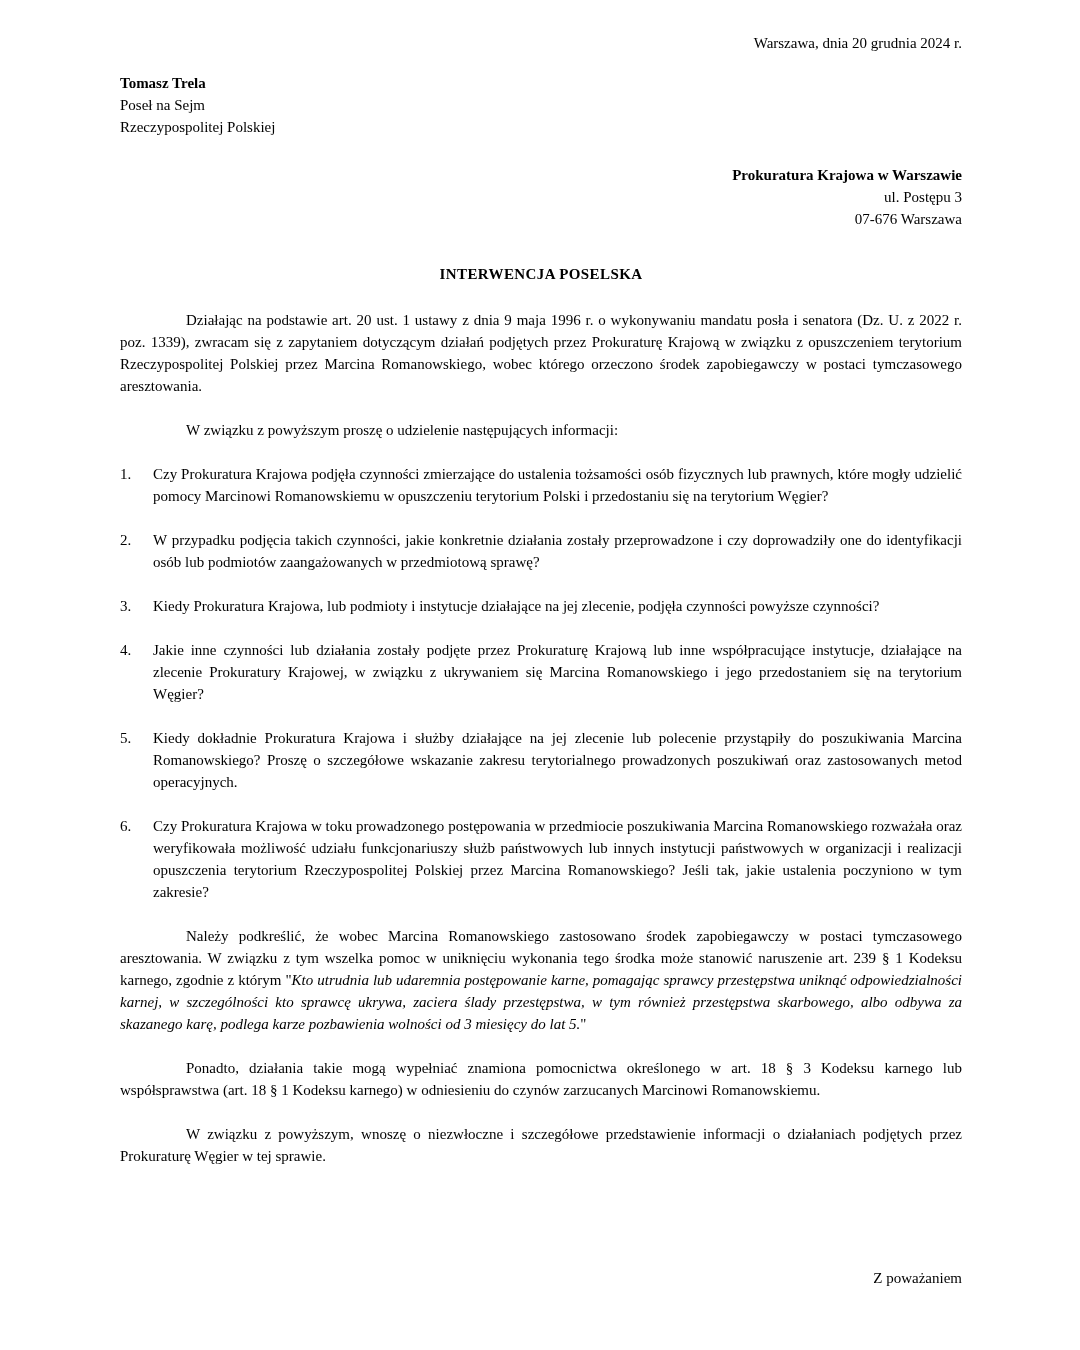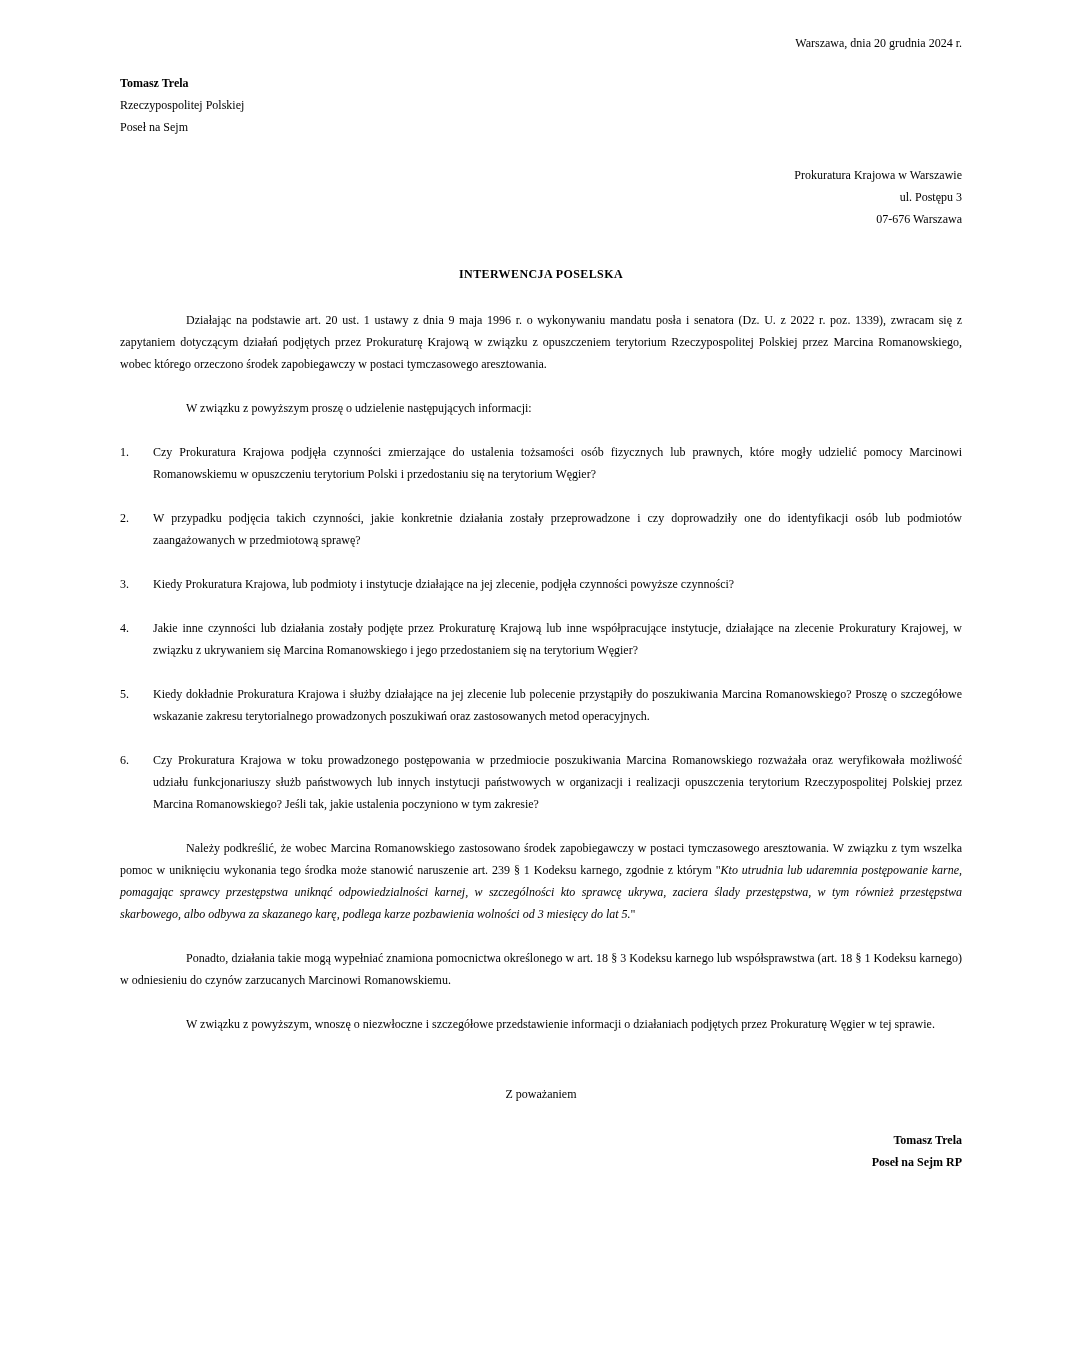--- a/index.html
+++ b/index.html
@@ -8,41 +8,41 @@
     background: #ffffff;
   }
   .page {
     position: relative;
     width: 1080px;
     height: 1302px;
     margin: 0 auto;
     background: #ffffff;
     color: #000000;
     font-family: "Liberation Serif", "DejaVu Serif", serif;
-    font-size: 12px;
+    font-size: 15px;
     line-height: 22px;
     box-sizing: border-box;
     padding: 32px 118px 0 120px;
     overflow: hidden;
   }
   .date-line {
     text-align: right;
   }
   .sender-block {
     margin-top: 18px;
   }
   .sender-name {
     font-weight: bold;
   }
   .recipient-block {
     margin-top: 26px;
     text-align: right;
   }
   .recipient-name {
-    font-weight: normal;
+    font-weight: bold;
   }
   .doc-title {
     margin-top: 33px;
     text-align: center;
     font-weight: bold;
     letter-spacing: 0.4px;
   }
   p.body-par {
     margin: 22px 0 0 0;
     text-align: justify;
@@ -66,40 +66,40 @@
   }
   .q-text {
     flex: 1 1 auto;
     text-align: justify;
   }
   .quote-text {
     font-style: italic;
     font-weight: normal;
   }
   .valediction {
-    margin-top: 48px;
-    text-align: center;
+    margin-top: 100px;
+    text-align: right;
   }
   .signature-block {
     margin-top: 24px;
     text-align: right;
     font-weight: bold;
   }
 </style>
 </head>
 <body>
 
 <div class="page">
 
   <div class="date-line">Warszawa, dnia 20 grudnia 2024 r.</div>
 
   <div class="sender-block">
     <div class="sender-name">Tomasz Trela</div>
+    <div>Poseł na Sejm</div>
     <div>Rzeczypospolitej Polskiej</div>
-    <div>Poseł na Sejm</div>
   </div>
 
   <div class="recipient-block">
     <div class="recipient-name">Prokuratura Krajowa w Warszawie</div>
     <div>ul. Postępu 3</div>
     <div>07-676 Warszawa</div>
   </div>
 
   <div class="doc-title">INTERWENCJA POSELSKA</div>
 

